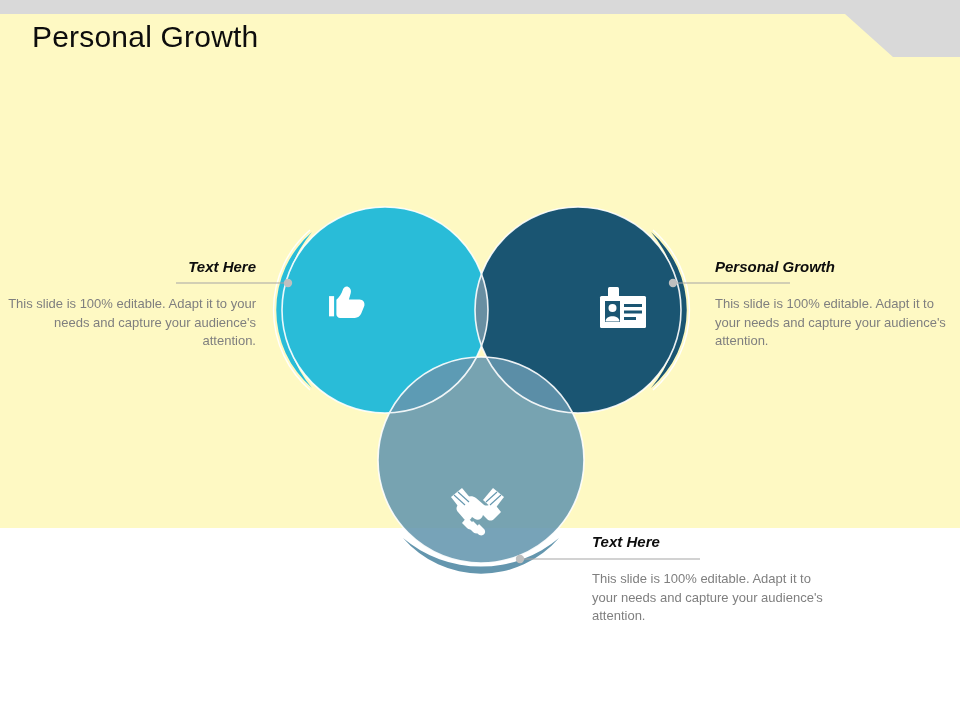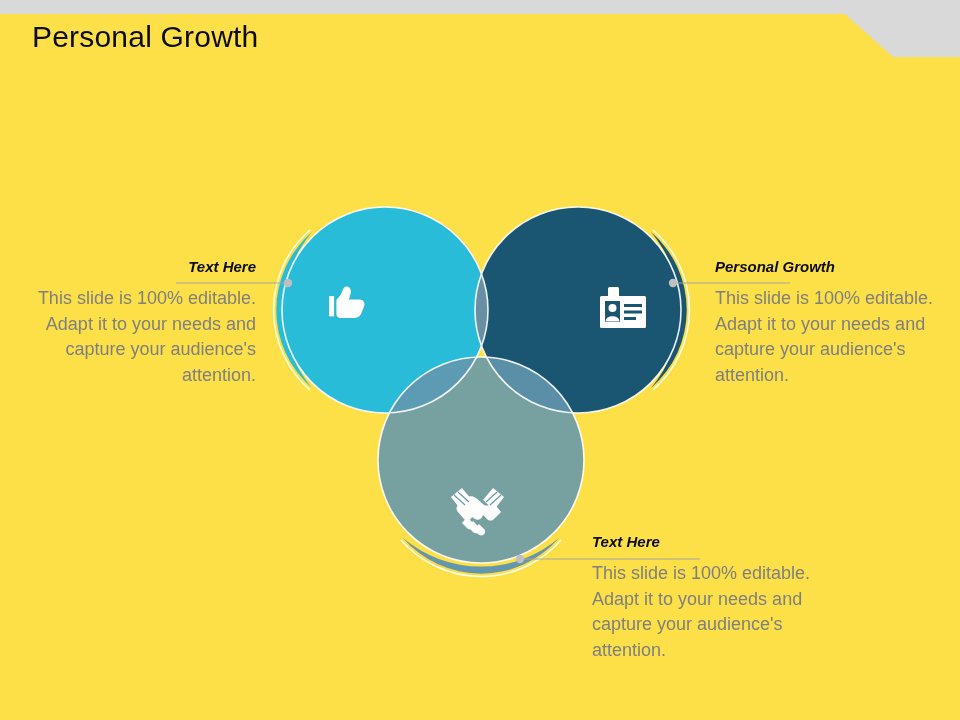--- a/index.html
+++ b/index.html
@@ -12,22 +12,22 @@
     background: #ffffff;
     font-family: "Liberation Sans", sans-serif;
     overflow: hidden;
     position: relative;
   }
   #slide {
     position: absolute;
     left: 0;
     top: 0;
     width: 960px;
-    height: 720px;
-    background: #fde047;
+    height: 528px;
+    background: #fef9c3;
   }
 
   
   #header-band {
     position: absolute;
     left: 0;
     top: 0;
     width: 960px;
     height: 60px;
     pointer-events: none;
@@ -58,24 +58,24 @@
   }
   .callout-title {
     font-size: 15px;
     font-weight: bold;
     font-style: italic;
     color: #0d0d0d;
     line-height: 1.15;
     white-space: nowrap;
   }
   .callout-body {
-    font-size: 18px;
+    font-size: 13px;
     color: #7f7f7f;
     line-height: 1.42;
-    margin-top: 11px;
+    margin-top: 20px;
   }
 
   #callout-left {
     left: 8px;
     top: 258px;
     width: 248px;
     text-align: right;
   }
   #callout-right {
     left: 715px;

